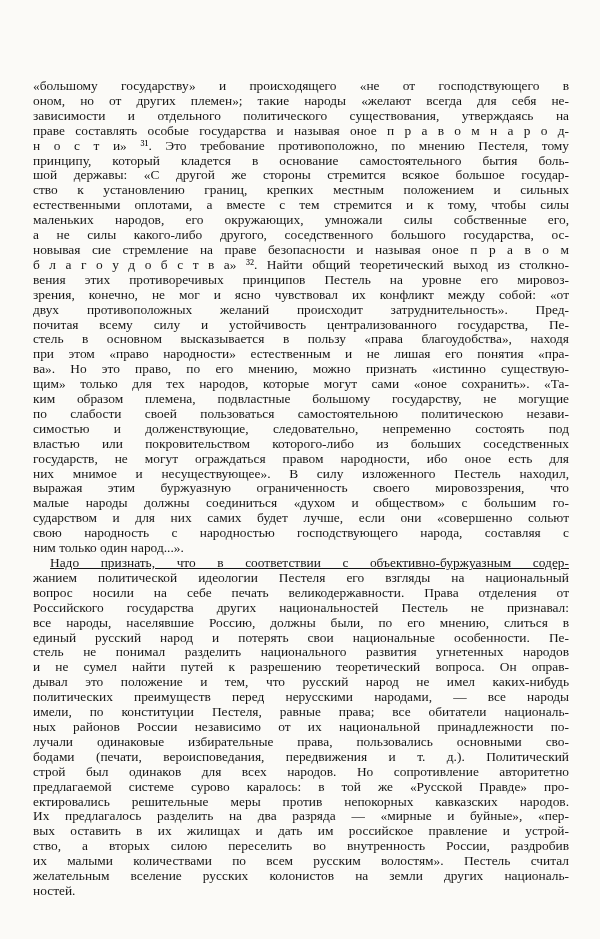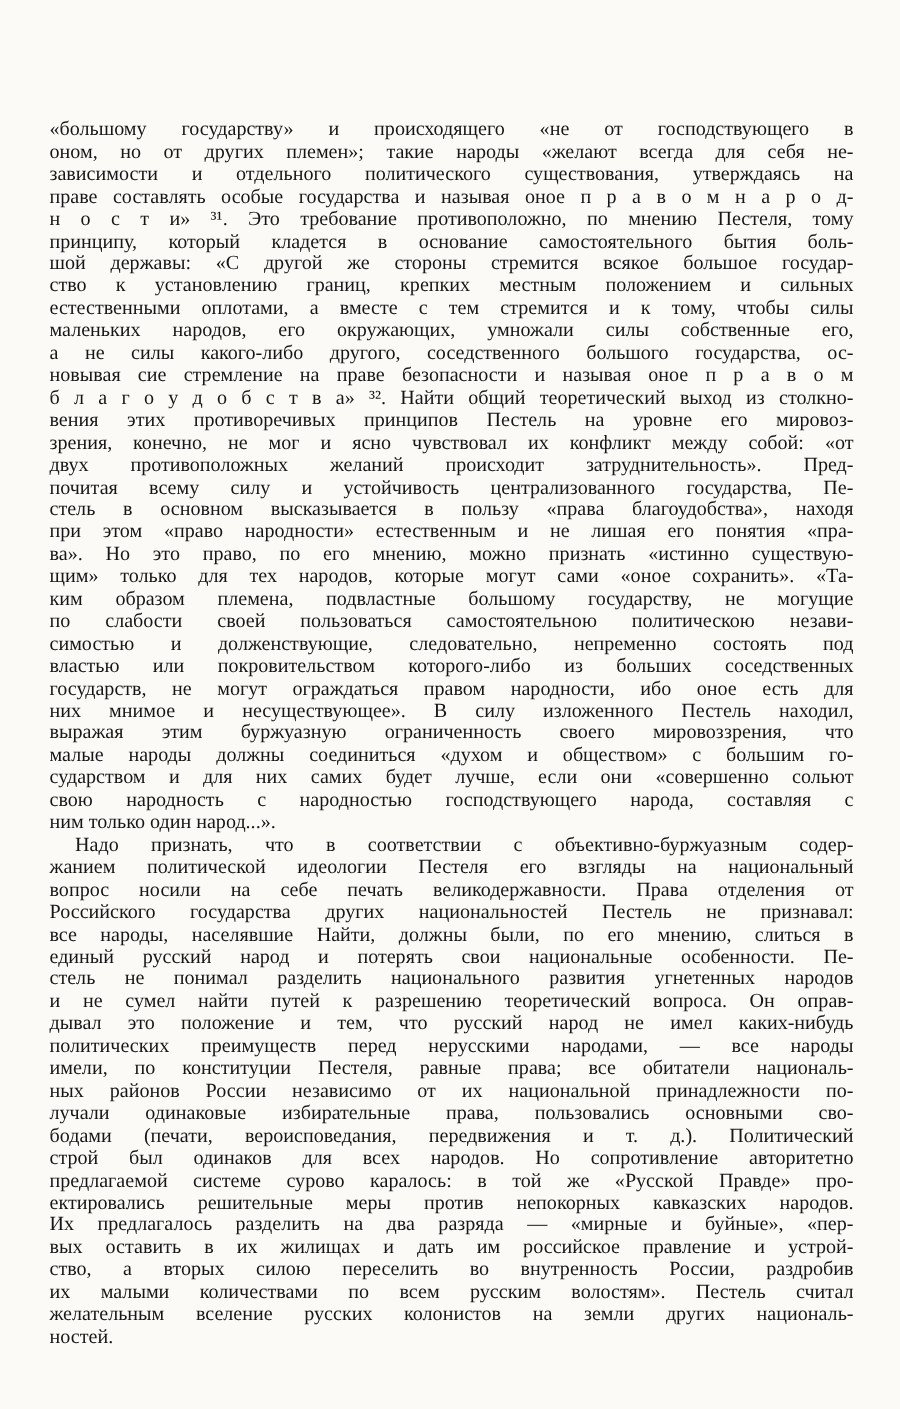--- a/index.html
+++ b/index.html
@@ -34,20 +34,21 @@
     text-align-last: justify;
     white-space: normal;
     overflow: visible;
   }
   .line.last {
     text-align-last: left;
     font-family: Liberation Serif, serif;
   }
   .line.indent {
     text-indent: 17px;
+    text-decoration: underline;
   }
   .page-number {
     position: absolute;
     left: 0;
     top: 901px;
     width: 600px;
     text-align: right;
     font-style: italic;
     font-size: 12px;
     color: #1a1a1a;
@@ -88,21 +89,21 @@
       <div class="line">них мнимое и несуществующее». В силу изложенного Пестель находил,</div>
       <div class="line">выражая этим буржуазную ограниченность своего мировоззрения, что</div>
       <div class="line">малые народы должны соединиться «духом и обществом» с большим го-</div>
       <div class="line">сударством и для них самих будет лучше, если они «совершенно сольют</div>
       <div class="line">свою народность с народностью господствующего народа, составляя с</div>
       <div class="line last">ним только один народ...».</div>
       <div class="line indent">Надо признать, что в соответствии с объективно-буржуазным содер-</div>
       <div class="line">жанием политической идеологии Пестеля его взгляды на национальный</div>
       <div class="line">вопрос носили на себе печать великодержавности. Права отделения от</div>
       <div class="line">Российского государства других национальностей Пестель не признавал:</div>
-      <div class="line">все народы, населявшие Найти, должны были, по его мнению, слиться в</div>
+      <div class="line">все народы, населявшие Россию, должны были, по его мнению, слиться в</div>
       <div class="line">единый русский народ и потерять свои национальные особенности. Пе-</div>
       <div class="line">стель не понимал разделить национального развития угнетенных народов</div>
       <div class="line">и не сумел найти путей к разрешению теоретический вопроса. Он оправ-</div>
       <div class="line">дывал это положение и тем, что русский народ не имел каких-нибудь</div>
       <div class="line">политических преимуществ перед нерусскими народами, — все народы</div>
       <div class="line">имели, по конституции Пестеля, равные права; все обитатели националь-</div>
       <div class="line">ных районов России независимо от их национальной принадлежности по-</div>
       <div class="line">лучали одинаковые избирательные права, пользовались основными сво-</div>
       <div class="line">бодами (печати, вероисповедания, передвижения и т. д.). Политический</div>
       <div class="line">строй был одинаков для всех народов. Но сопротивление авторитетно</div>

